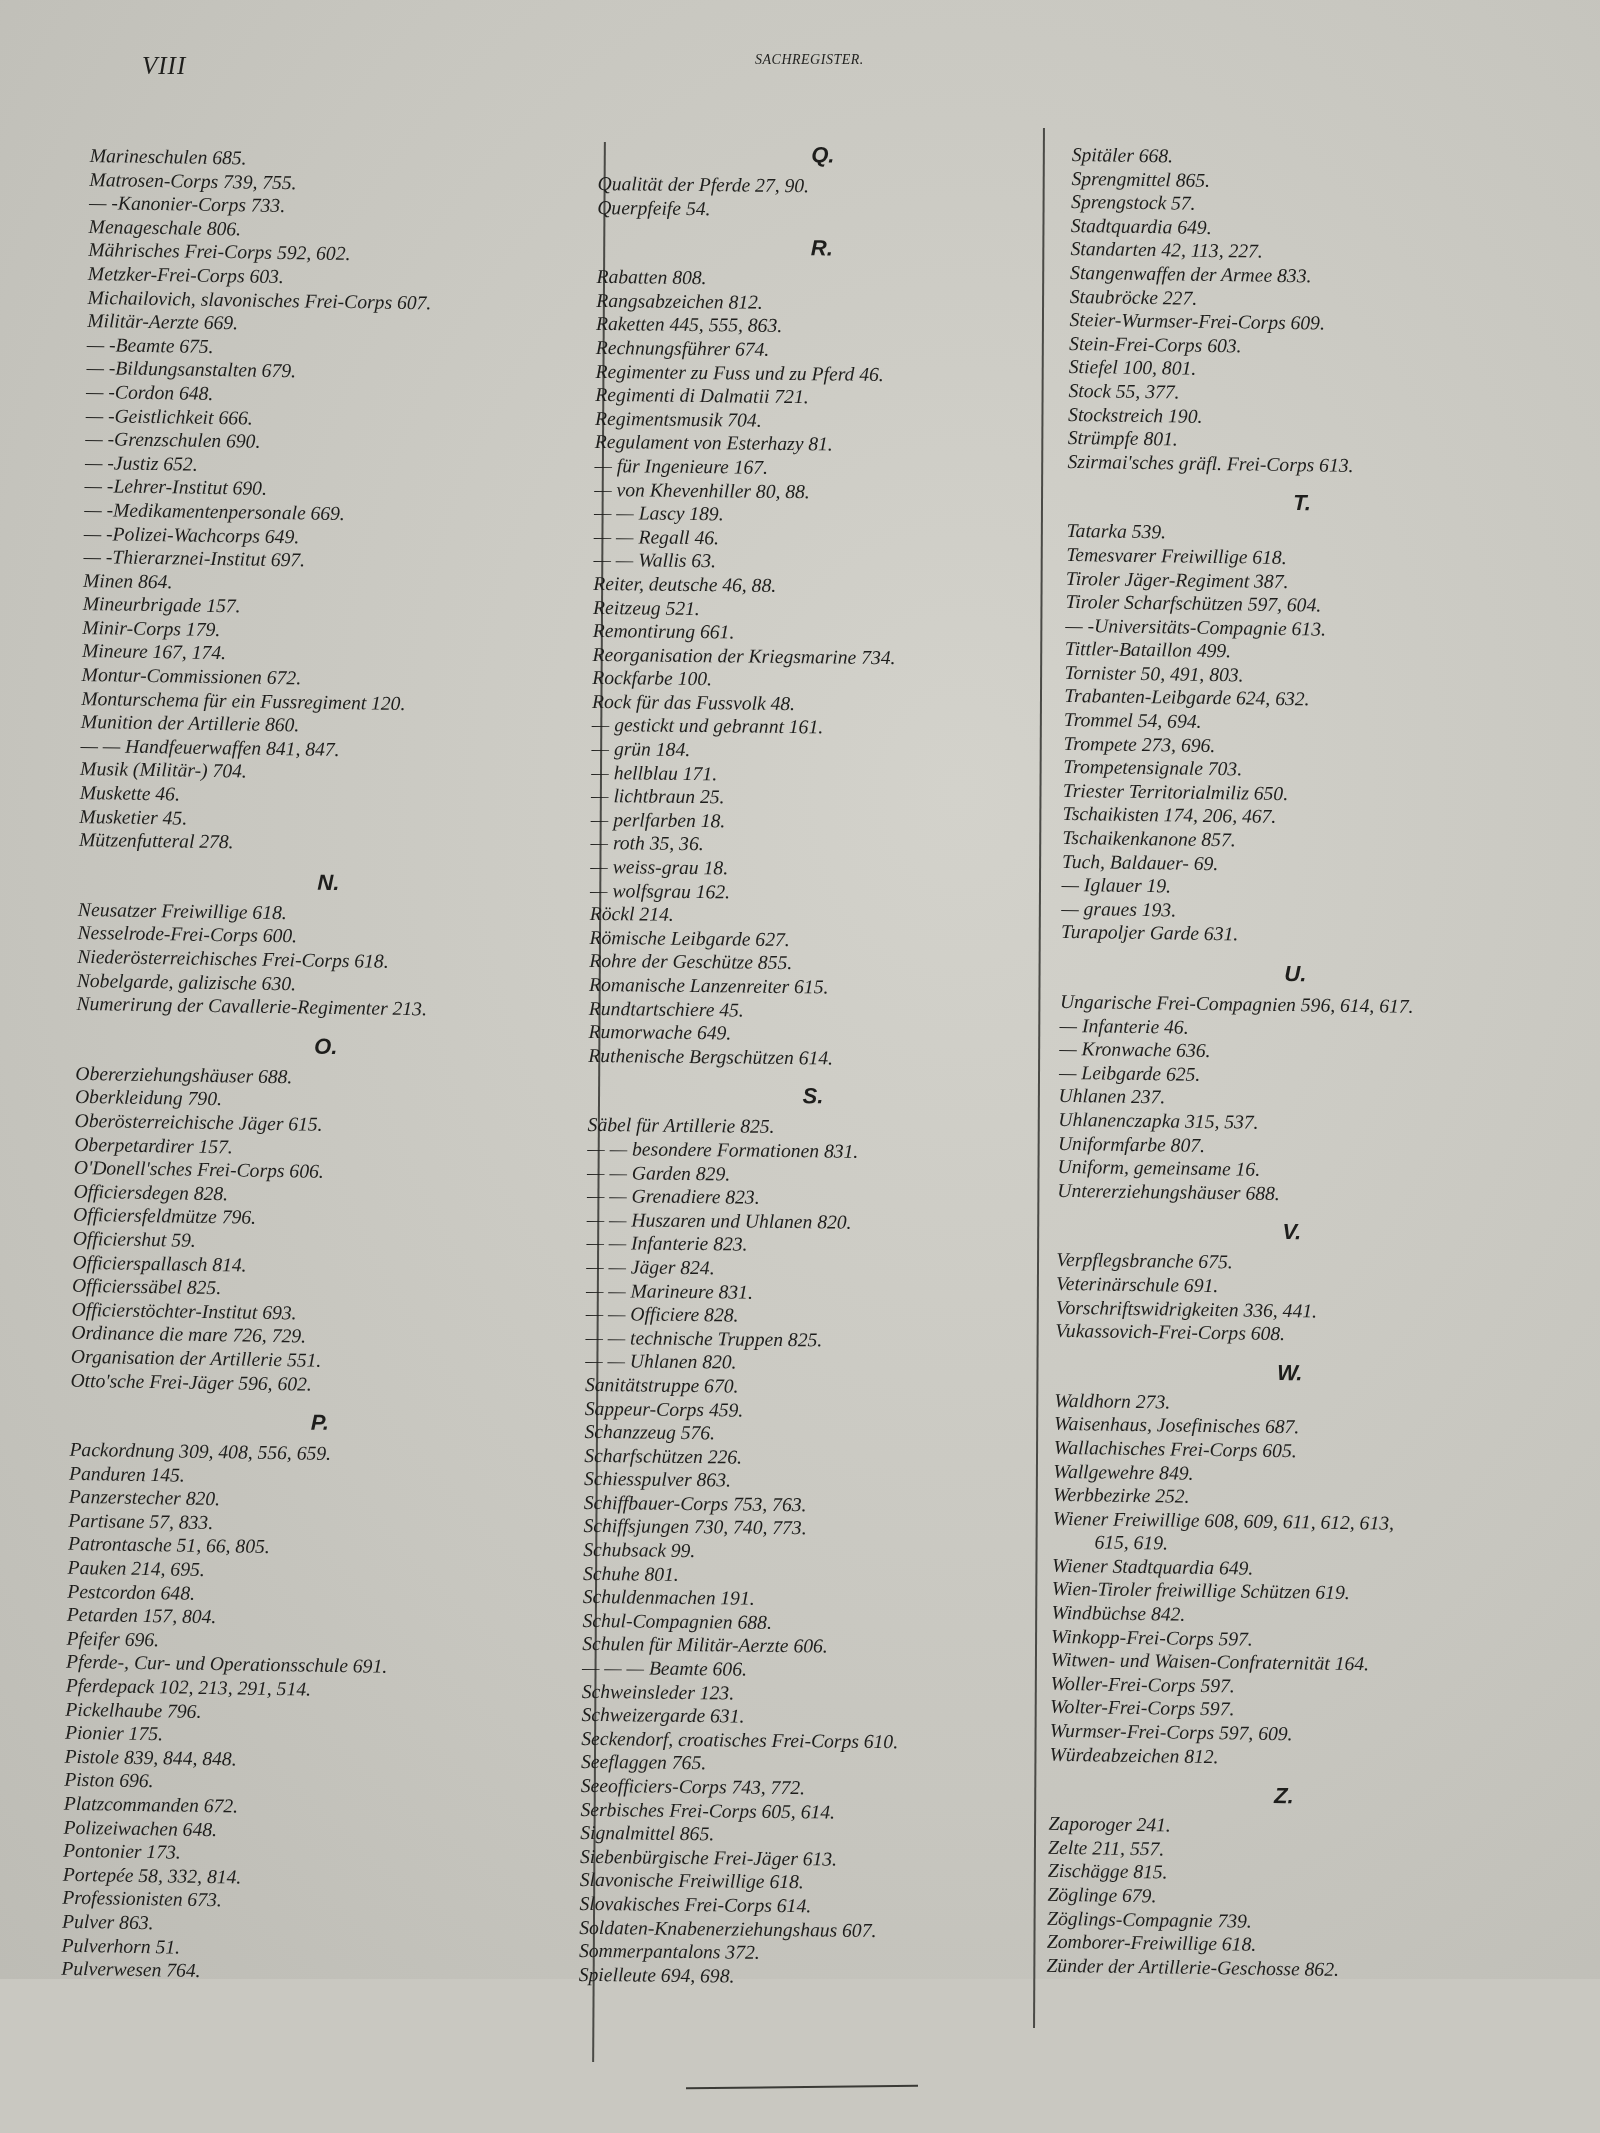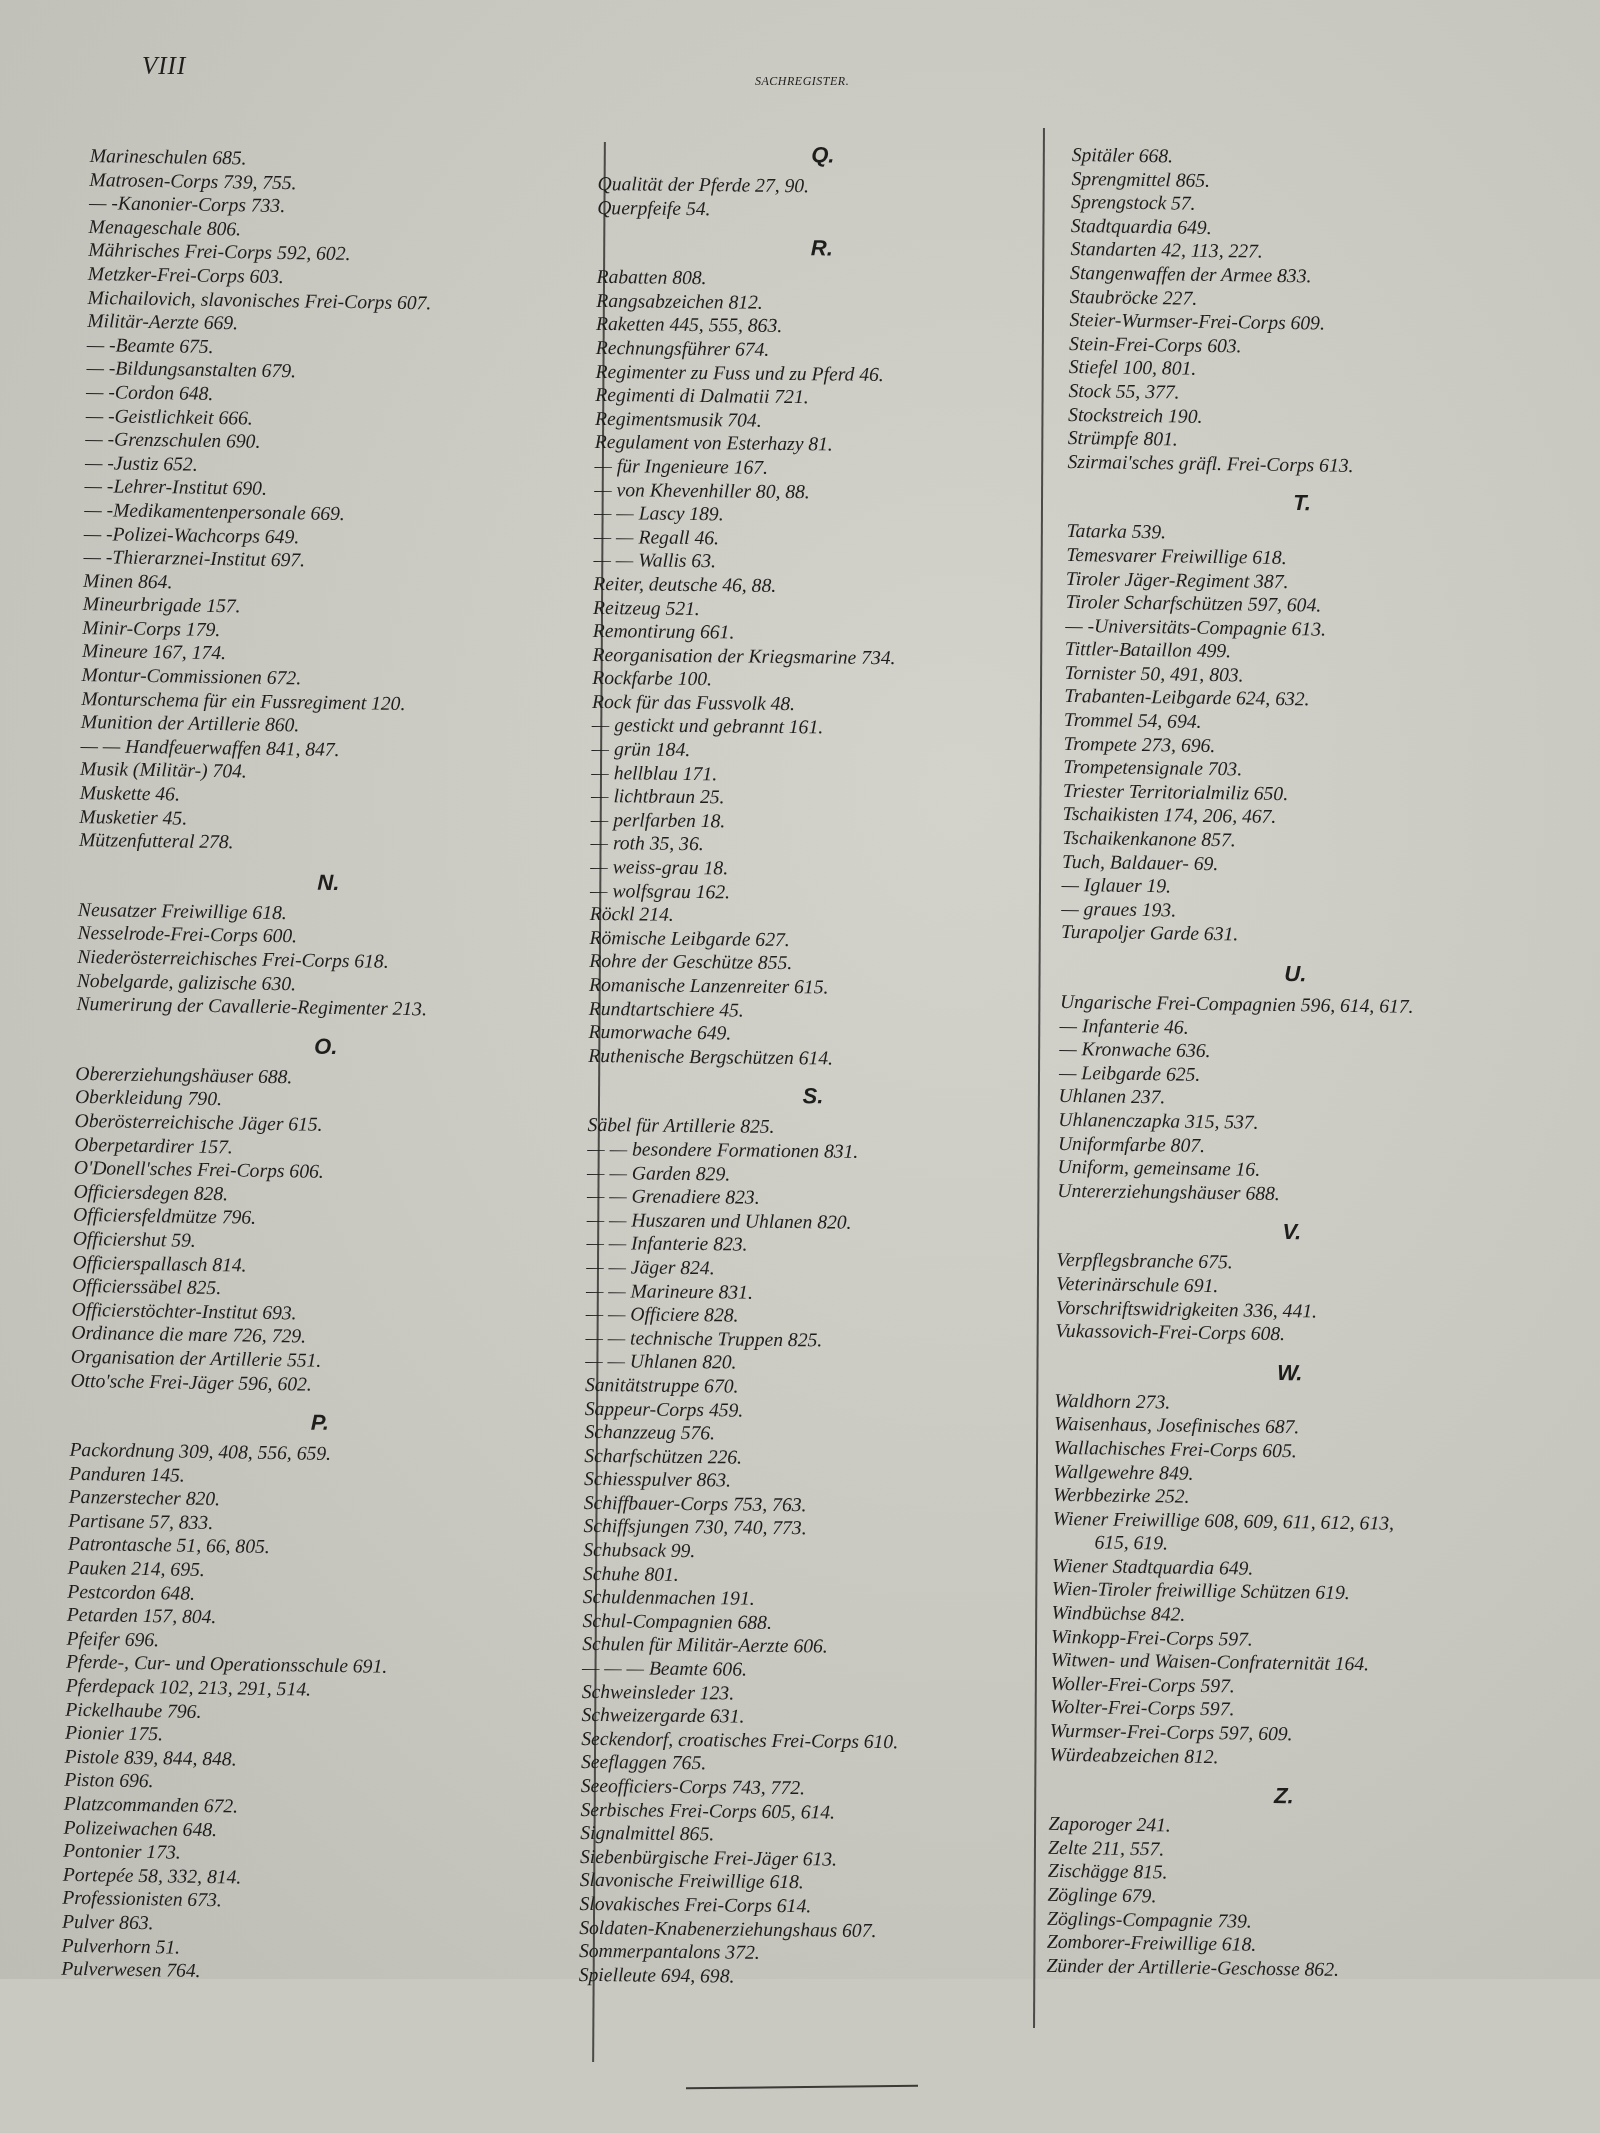--- a/index.html
+++ b/index.html
@@ -13,21 +13,21 @@
     position: relative; width: 1600px; height: 1979px;
     background: radial-gradient(ellipse at 60% 40%, #d3d2cb 0%, #c7c6bf 60%, #bdbcb5 100%);
     font-style: italic;
   }
   .folio {
     position: absolute; left: 142px; top: 52px;
     font-size: 25px; letter-spacing: 1px;
   }
   .running-head {
     position: absolute; left: 755px; top: 52px;
-    font-size: 12px; letter-spacing: 0.5px; margin-top: 22px;
+    font-size: 14px; letter-spacing: 0.5px;
   }
   .col {
     position: absolute; top: 144px;
     font-size: 19.6px; line-height: 23.6px;
   }
   .col1 { left: 90px; width: 500px; transform: rotate(0.9deg); transform-origin: top left; }
   .col2 { left: 598px; width: 450px; top: 140px; transform: rotate(0.6deg); transform-origin: top left; }
   .col3 { left: 1072px; width: 470px; top: 143px; transform: rotate(0.8deg); transform-origin: top left; }
   .rule {
     position: absolute; width: 1.6px; background: #4a4a46;

